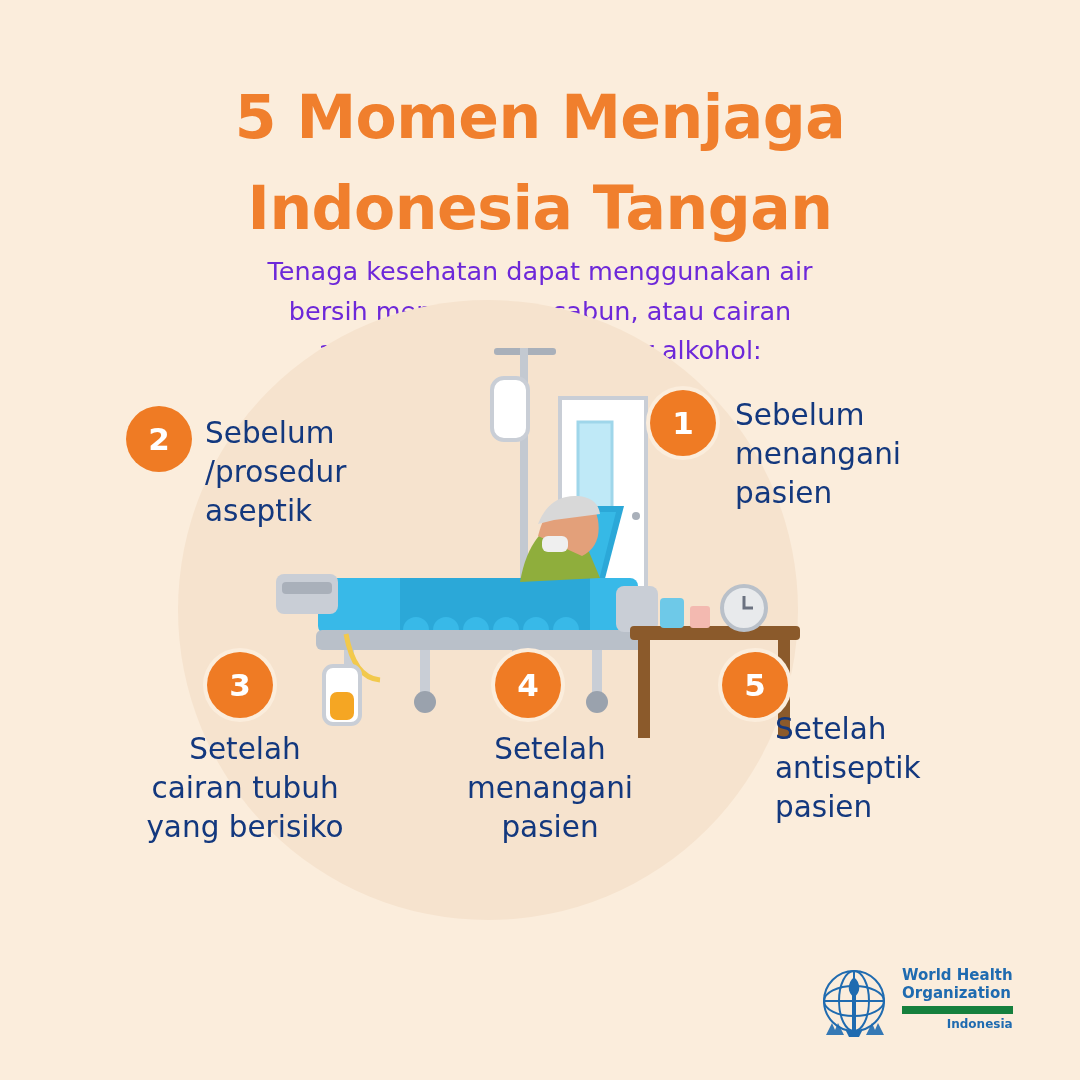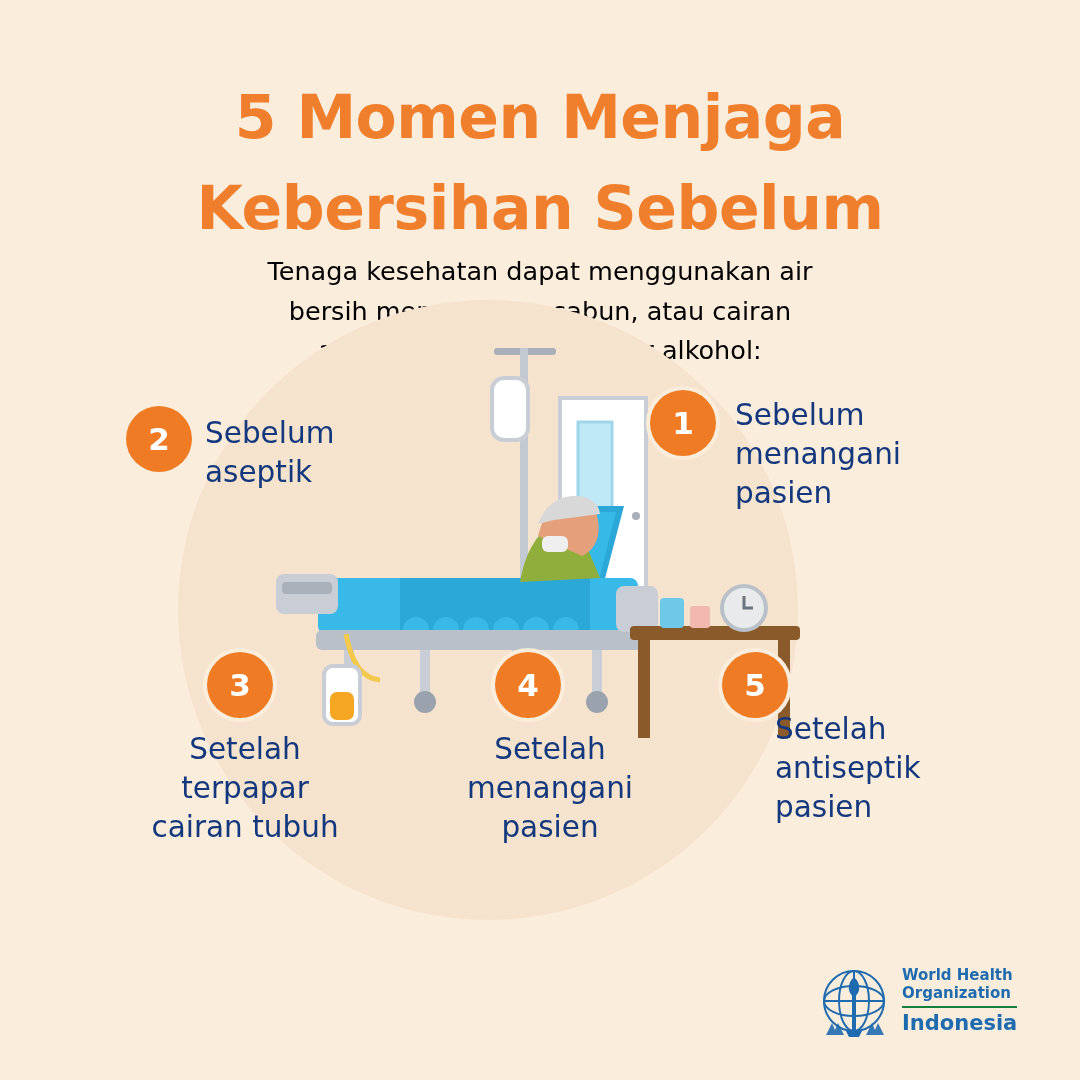--- a/index.html
+++ b/index.html
@@ -35,21 +35,21 @@
     letter-spacing: -0.5px;
   }
   .title .line { display: block; }
 
   .subtitle {
     position: absolute;
     top: 252px;
     left: 200px;
     width: 680px;
     text-align: center;
-    color: #000000;
+    color: #6d28d9;
     font-size: 25.5px;
     line-height: 1.55;
   }
   .subtitle .line { display: block; }
 
   
   .bg-circle {
     position: absolute;
     left: 178px;
     top: 300px;
@@ -119,36 +119,36 @@
   .who-emblem { width: 72px; height: 76px; }
   .who-words {
     color: #1F6BB0;
     font-size: 15px;
     font-weight: bold;
     line-height: 1.18;
     padding-top: 2px;
   }
   .who-sub {
     color: #1F6BB0;
-    font-size: 21px;
-    font-weight: bold;
-    border-top: 2px solid #15803d;
+    font-size: 12px;
+    font-weight: bold;
+    border-top: 8px solid #15803d;
     margin-top: 4px;
     padding-top: 3px;
     text-align: right;
   }
 </style>
 </head>
 <body>
 
 <div class="poster">
 
   <div class="title">
     <span class="line">5 Momen Menjaga</span>
-    <span class="line">Kebersihan Sebelum</span>
+    <span class="line">Indonesia Tangan</span>
   </div>
 
   <div class="subtitle">
     <span class="line">Tenaga kesehatan dapat menggunakan air</span>
     <span class="line">bersih mengalir dan sabun, atau cairan</span>
     <span class="line">antiseptik berbahan dasar alkohol:</span>
   </div>
 
   <div class="bg-circle"></div>
 
@@ -230,28 +230,29 @@
   <div class="badge" id="badge-1">1</div>
   <div class="steptext" id="text-1">
     <span class="line">Sebelum</span>
     <span class="line">menangani</span>
     <span class="line">pasien</span>
   </div>
 
   <div class="badge" id="badge-2">2</div>
   <div class="steptext" id="text-2">
     <span class="line">Sebelum</span>
+    <span class="line">/prosedur</span>
     <span class="line">aseptik</span>
   </div>
 
   <div class="badge" id="badge-3">3</div>
   <div class="steptext" id="text-3">
     <span class="line">Setelah</span>
-    <span class="line">terpapar</span>
     <span class="line">cairan tubuh</span>
+    <span class="line">yang berisiko</span>
   </div>
 
   <div class="badge" id="badge-4">4</div>
   <div class="steptext" id="text-4">
     <span class="line">Setelah</span>
     <span class="line">menangani</span>
     <span class="line">pasien</span>
   </div>
 
   <div class="badge" id="badge-5">5</div>

